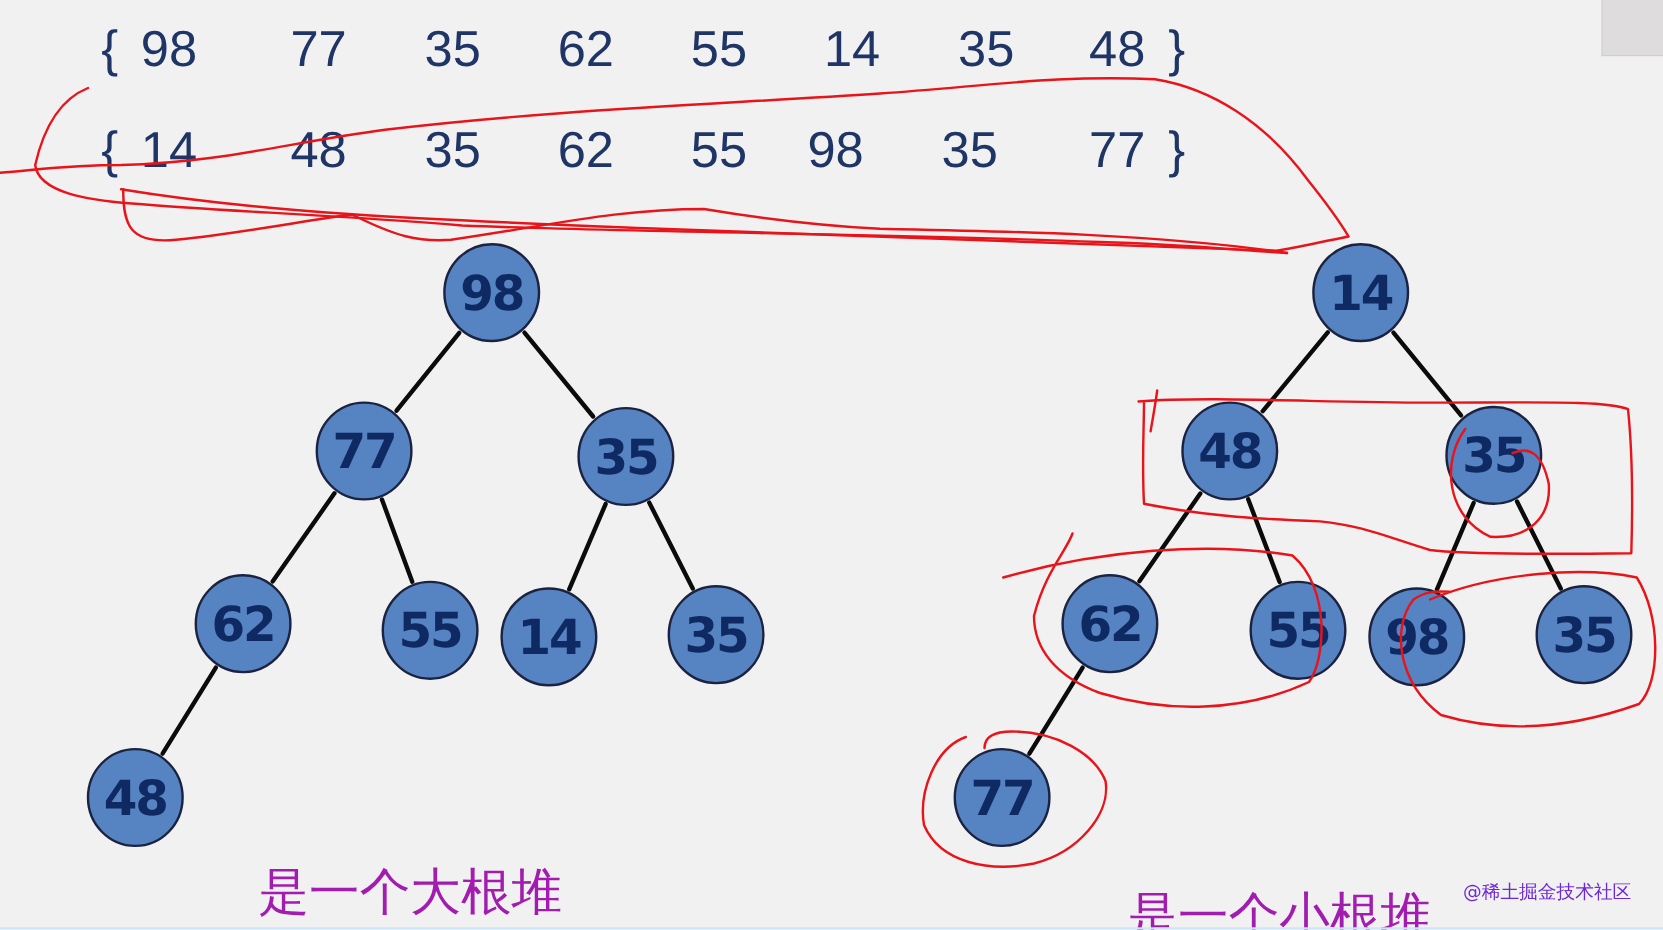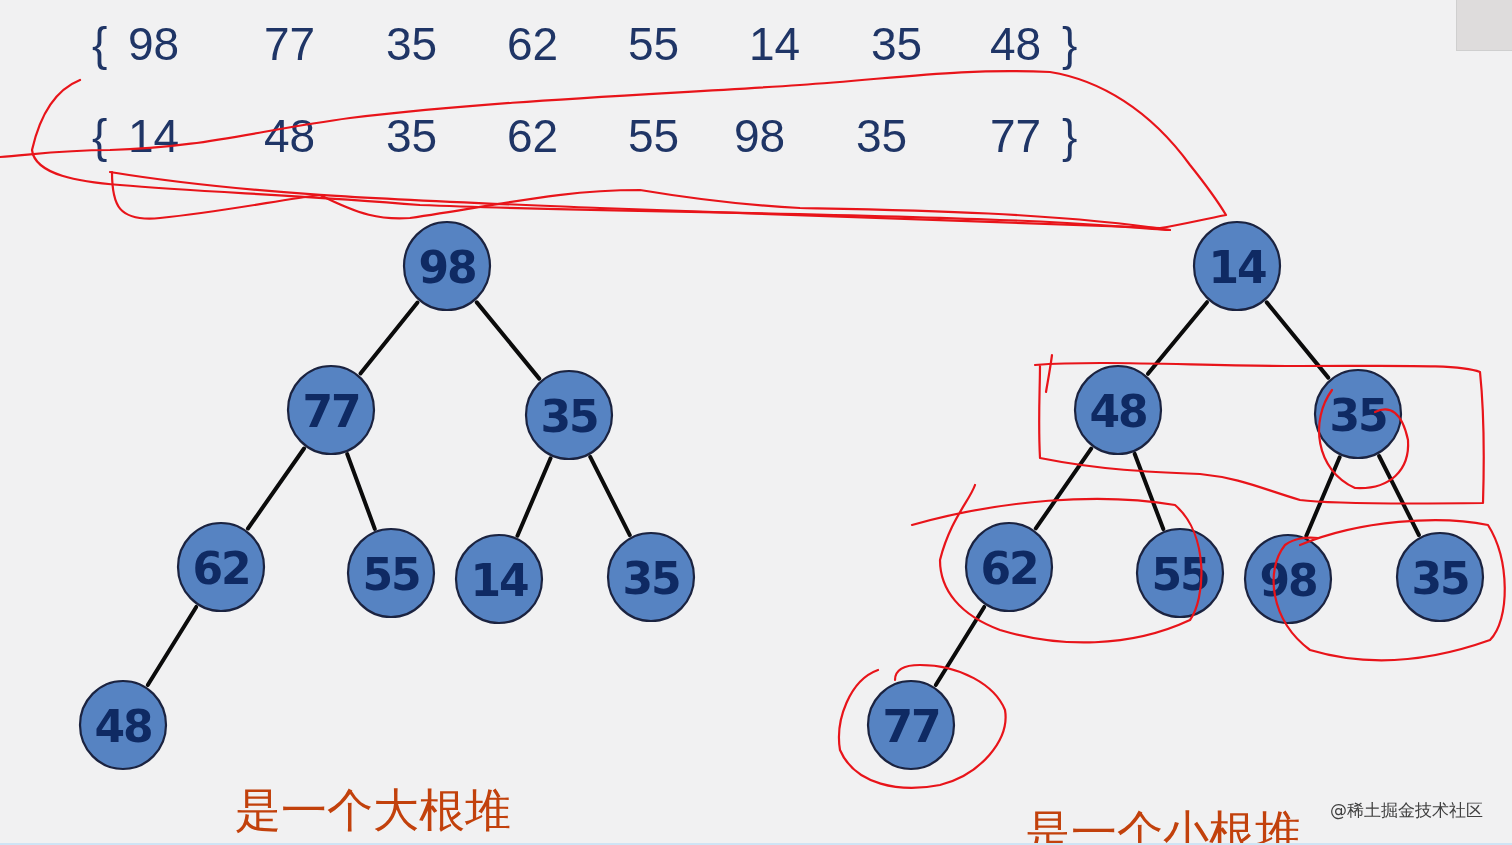--- a/index.html
+++ b/index.html
@@ -23,27 +23,27 @@
   svg#diagram { position: absolute; left: 0; top: 0; }
   .node-circle { fill: #5683c2; stroke: #1b2340; stroke-width: 2.2; }
   .node-text {
     fill: #0f2a63; font-family: "DejaVu Sans", sans-serif;
     font-weight: bold; font-size: 44px; text-anchor: middle;
     dominant-baseline: central; letter-spacing: -2px;
   }
   .edge { stroke: #0b0b0b; stroke-width: 4; stroke-linecap: round; }
   .ink { fill: none; stroke: #e8141a; stroke-width: 2.2; stroke-linecap: round; stroke-linejoin: round; }
   .caption {
-    position: absolute; color: #c2410c; font-size: 46px; line-height: 60px;
+    position: absolute; color: #a21caf; font-size: 46px; line-height: 60px;
     font-family: "DejaVu Sans", sans-serif; white-space: nowrap;
   }
   #caption-left { left: 235px; top: 780px; }
   #caption-right { left: 1025px; top: 780px; margin-top: 22px; }
   .watermark {
-    position: absolute; left: 1330px; top: 799px; color: #404040;
+    position: absolute; left: 1330px; top: 799px; color: #6d28d9;
     font-size: 17px; font-family: "DejaVu Sans", sans-serif; white-space: nowrap;
   }
   .bottom-line { position: absolute; left: 0; bottom: 0; width: 1512px; height: 2px; background: #cfe4f5; }
 </style>
 </head>
 <body>
 
 <div class="corner-box"></div>
 
 <div class="seq" id="seq1">

